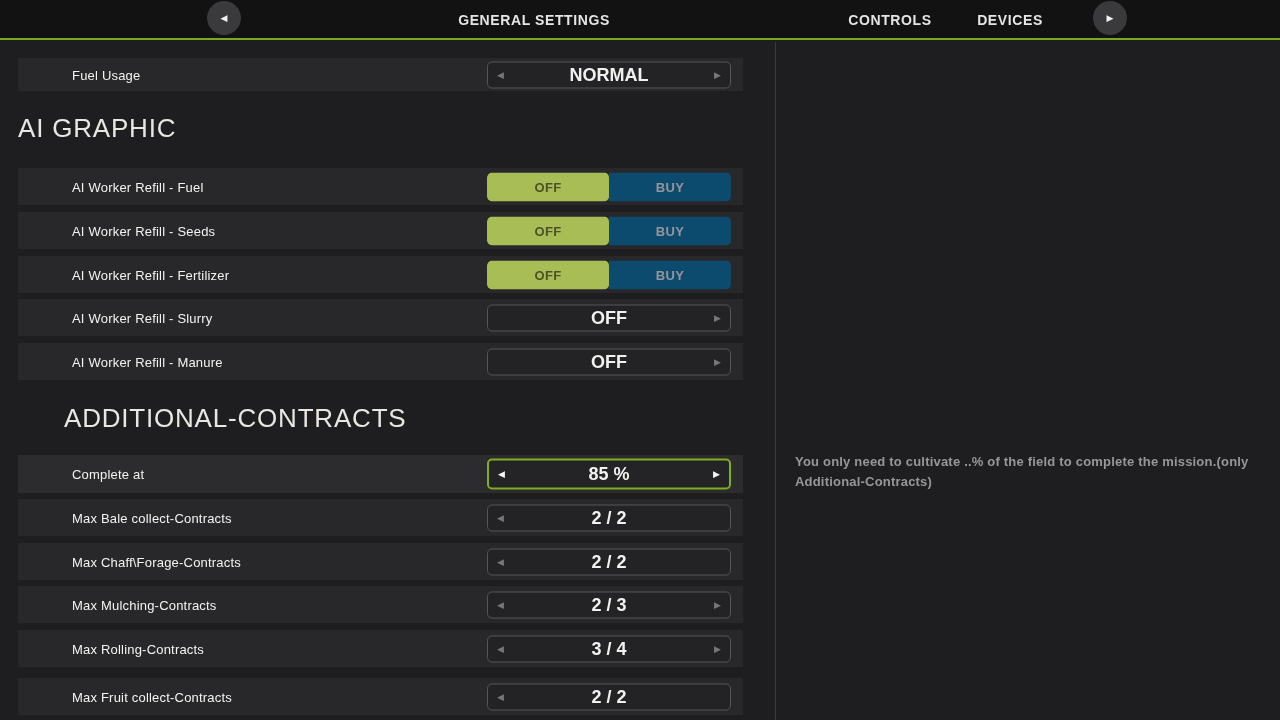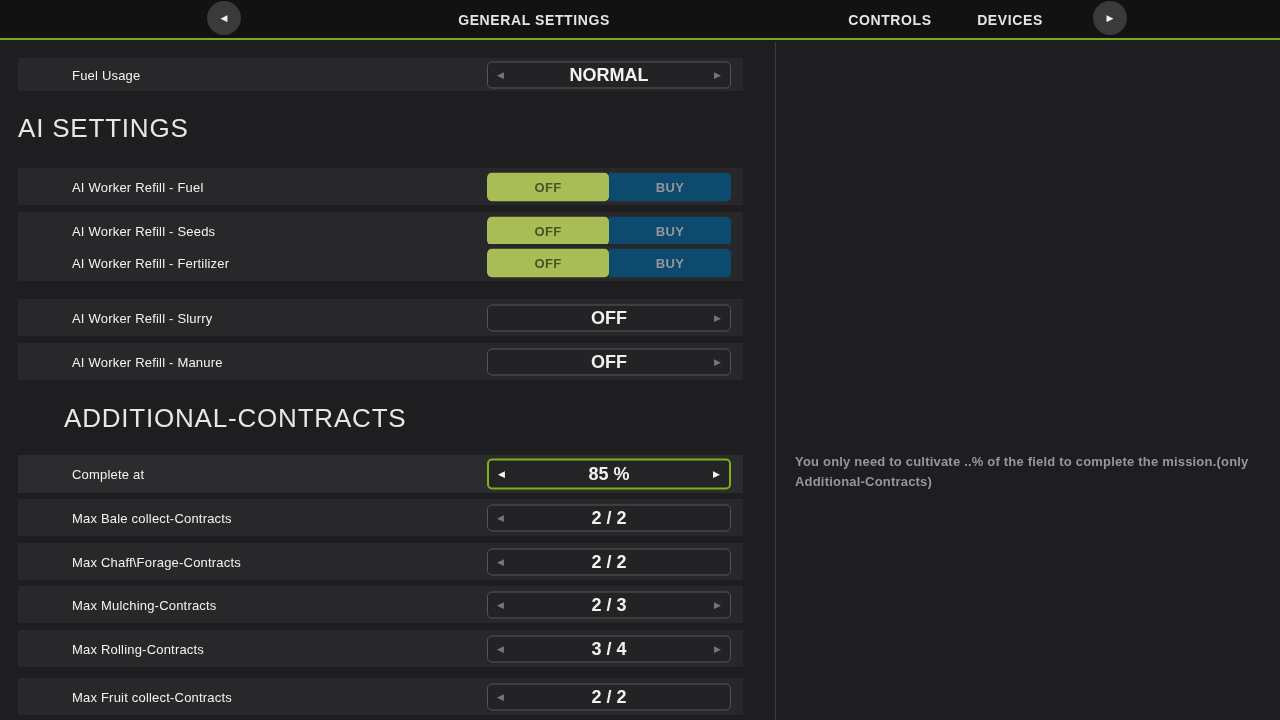--- a/index.html
+++ b/index.html
@@ -53,21 +53,21 @@
     position:absolute; left:18px; width:725px; height:37px;
     background:#28282a;
   }
   .row .label {
     position:absolute; left:19px; top:50%; transform:translateY(-50%);
     color:#f4f3f1; font-size:13px; font-weight:normal; letter-spacing:0.2px;margin-left:35px;
   }
   .r-fuelusage  { top:58px;  height:33px; }
   .r-ref-fuel   { top:168px; }
   .r-ref-seeds  { top:212px; }
-  .r-ref-fert   { top:244px; }
+  .r-ref-fert   { top:256px; }
   .r-ref-slurry { top:299px; }
   .r-ref-manure { top:343px; }
   .r-complete   { top:455px; height:38px; background:#2c2c2e; }
   .r-bale       { top:499px; }
   .r-chaff      { top:543px; }
   .r-mulch      { top:586px; }
   .r-roll       { top:630px; }
   .r-fruit      { top:678px; }
 
   
@@ -140,21 +140,21 @@
 
 <div class="row r-fuelusage">
   <span class="label">Fuel Usage</span>
   <div class="selector">
     <span class="arrow dim">◀</span>
     <span class="value">NORMAL</span>
     <span class="arrow dim">▶</span>
   </div>
 </div>
 
-<div class="section-title st-ai">AI SETTINGS</div>
+<div class="section-title st-ai">AI GRAPHIC</div>
 
 <div class="row r-ref-fuel">
   <span class="label">AI Worker Refill - Fuel</span>
   <div class="toggle">
     <div class="seg on">OFF</div>
     <div class="seg off">BUY</div>
   </div>
 </div>
 
 <div class="row r-ref-seeds">

